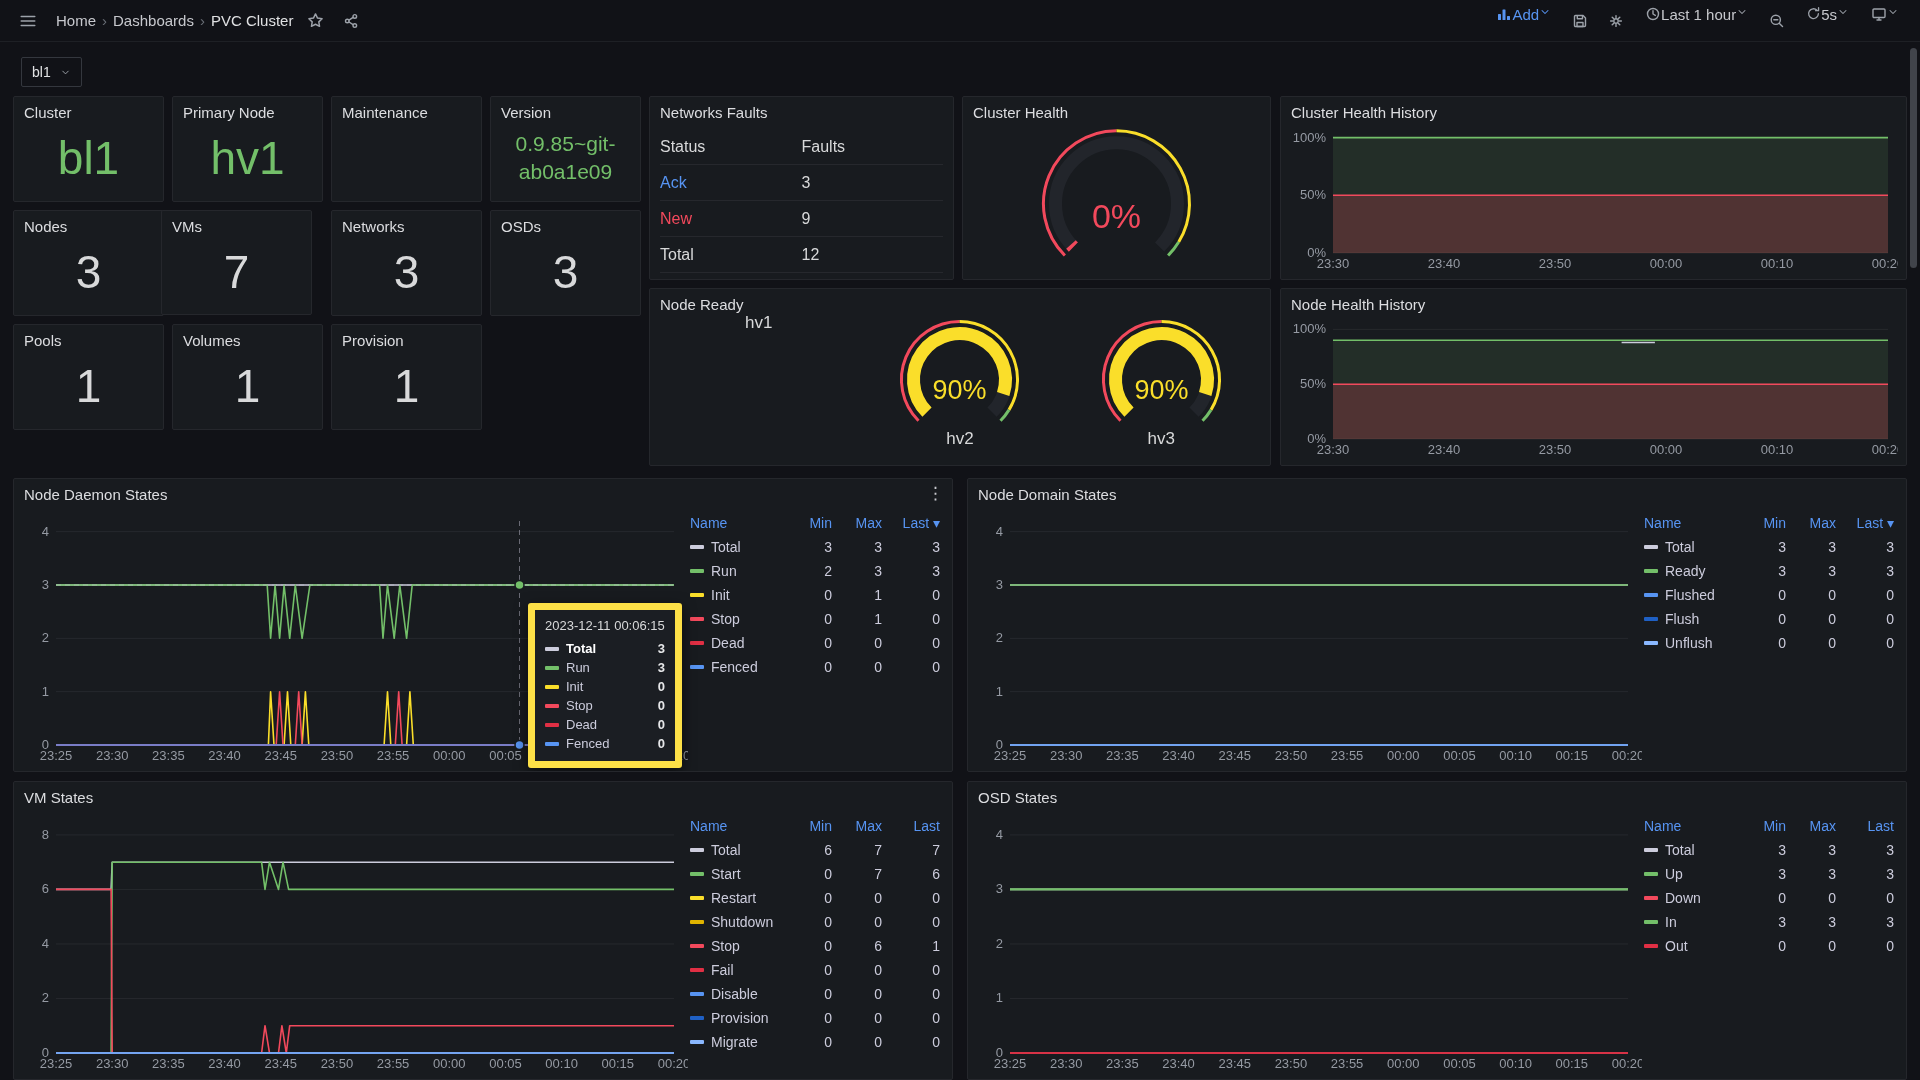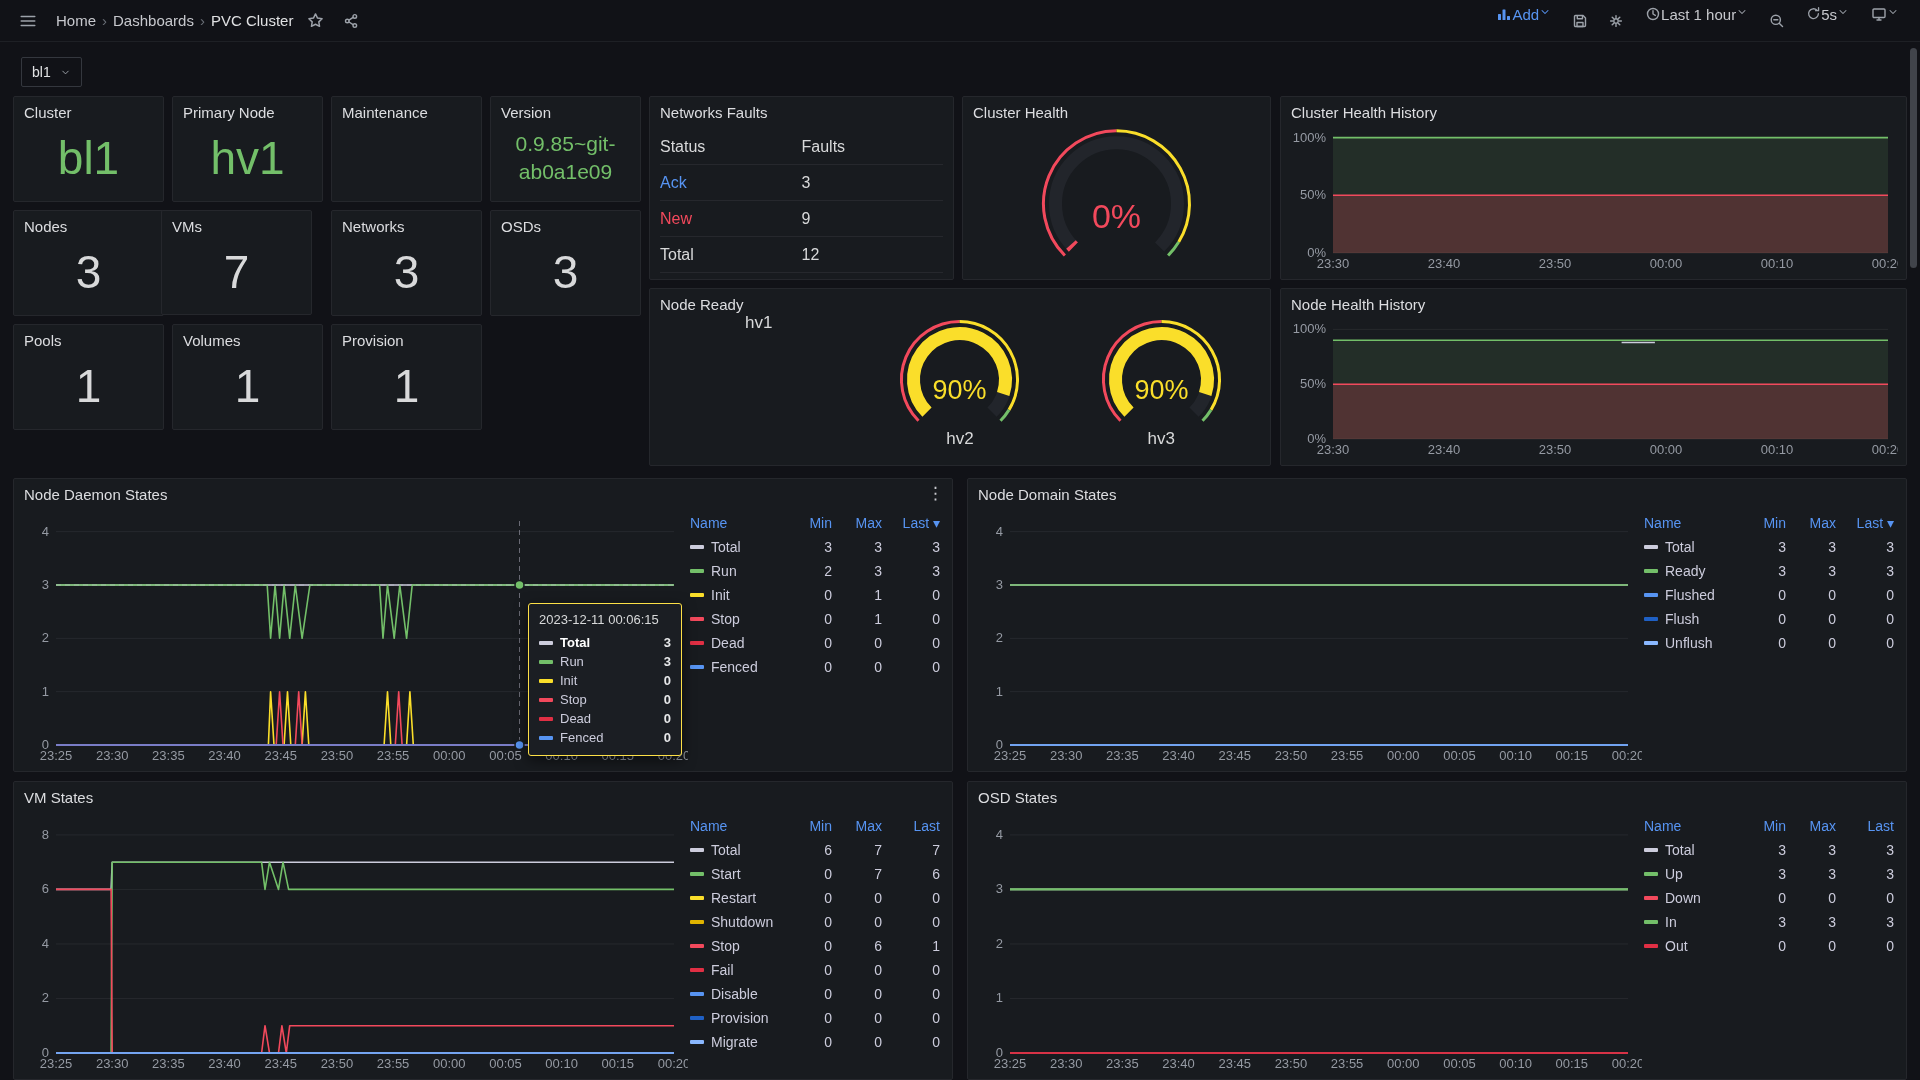--- a/index.html
+++ b/index.html
@@ -48,21 +48,21 @@
   .legend { position:absolute; }
   .lg-row { display:grid; grid-template-columns: 1fr 50px 50px 58px; align-items:center; height:24px;
     font-size:14px; color:#ccccdc; padding-right:4px; }
   .lg-val { text-align:right; }
   .lg-head, .lg-head .lg-name { color:#5794f2; cursor:pointer; }
   .lg-name { display:flex; align-items:center; gap:7px; cursor:pointer; }
   .sw { display:inline-block; width:14px; height:4px; border-radius:1px; flex:none; }
 
   
   .tooltip { position:absolute; left:514px; top:124px; width:154px; z-index:6;
-    background:#1b1e23; border:1px solid #fde047; border-radius:3px; padding:8px 10px;
+    background:#1b1e23; border:7px solid #fde047; border-radius:3px; padding:8px 10px;
     box-shadow:0 4px 14px rgba(0,0,0,.55); font-size:13px; }
   .tt-time { color:#d8d9da; margin-bottom:6px; }
   .tt-row { display:flex; align-items:center; gap:7px; height:19px; color:#ccccdc; }
   .tt-row .nm { flex:1; }
   .tt-row .vl { color:#e6e7e9; font-weight:600; }
   .tt-bold .nm { color:#ffffff; font-weight:700; }
 
   
   .gauge-cells { position:absolute; left:8px; right:8px; top:28px; bottom:6px; display:flex; }
   .gauge-cell { flex:1; display:flex; flex-direction:column; align-items:center; }

